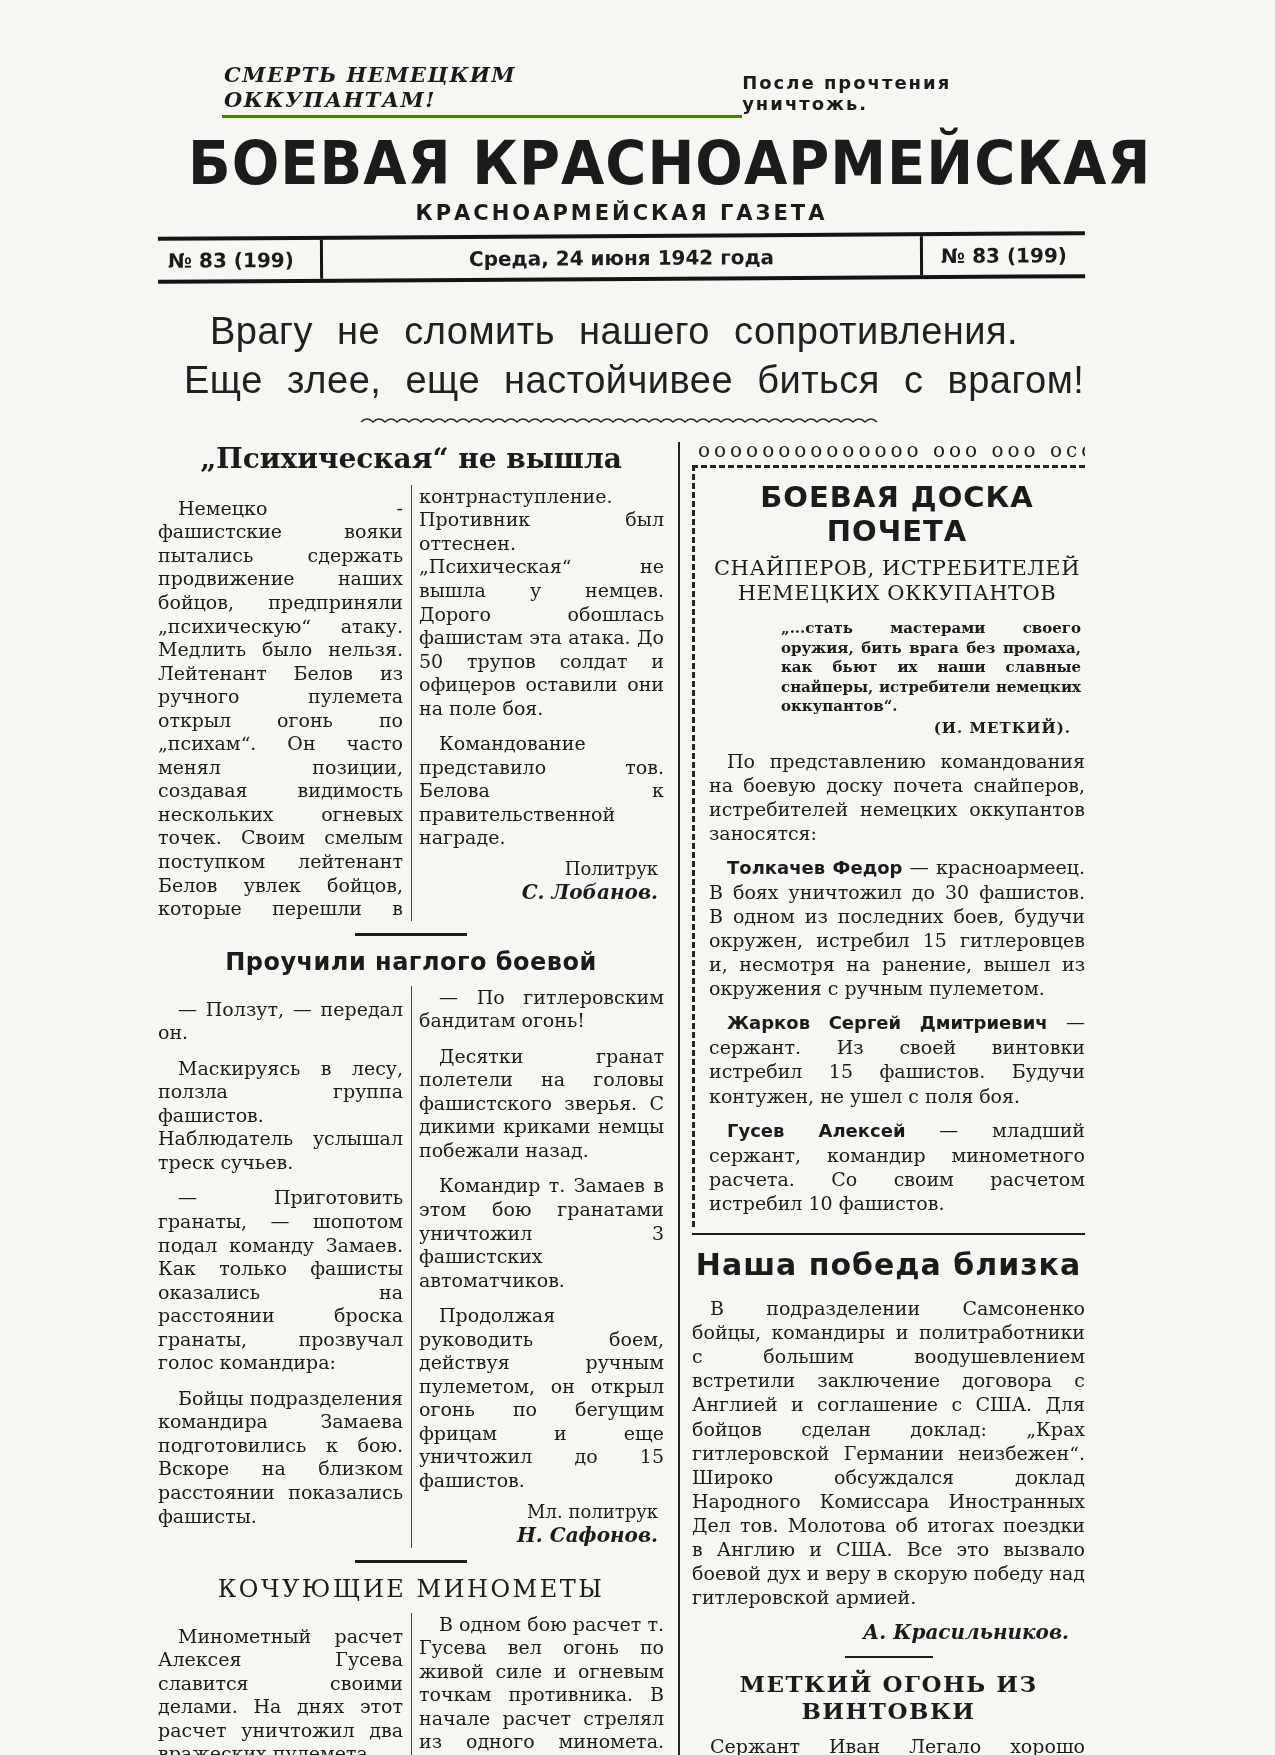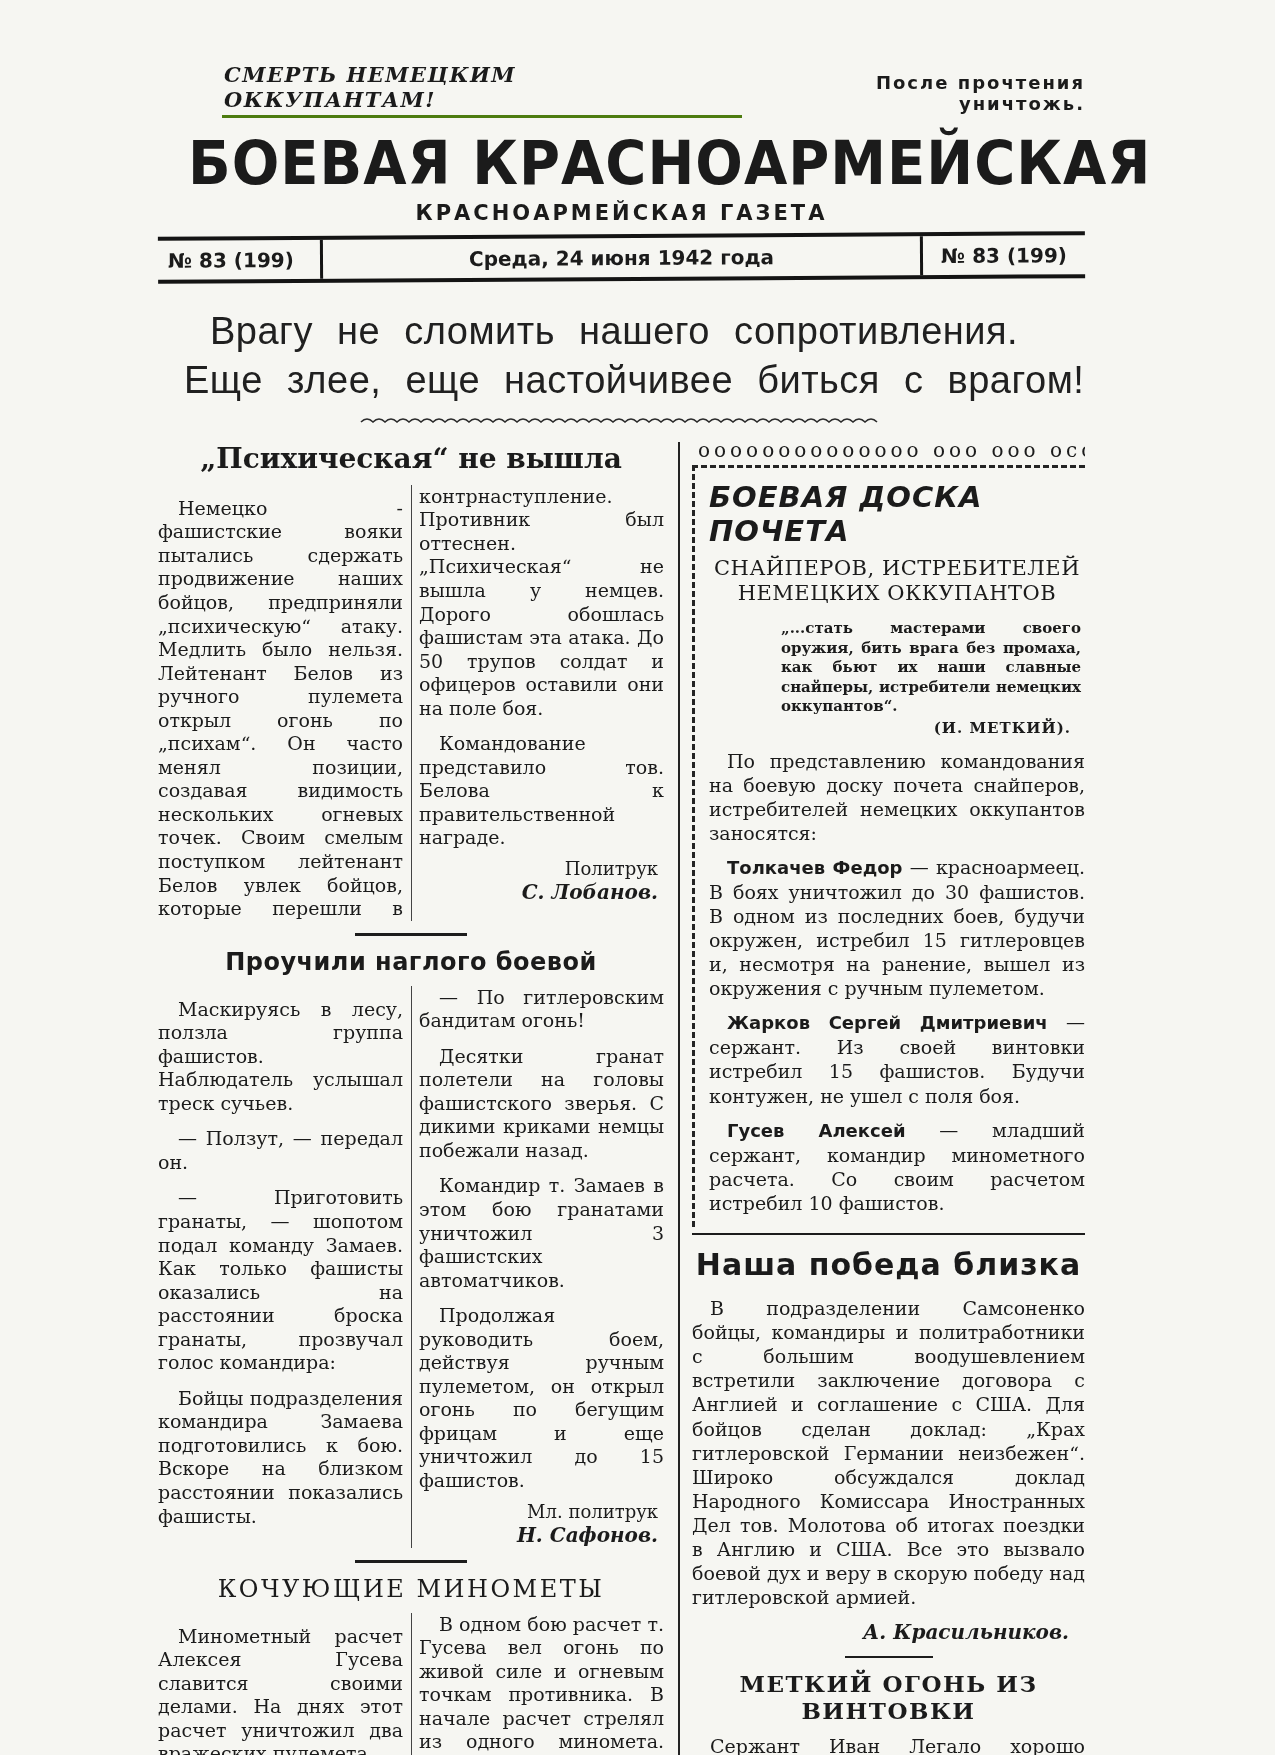--- a/index.html
+++ b/index.html
@@ -9,21 +9,21 @@
     font-family:"DejaVu Serif", serif;
   }
   .page{box-sizing:border-box;height:100%;padding:62px 190px 30px 158px;}
 
   
   .topline{display:flex;justify-content:space-between;align-items:flex-end;}
   .slogan{
     font-style:italic;font-weight:bold;font-size:21px;letter-spacing:1.5px;
     border-bottom:3px solid #4d7c0f;padding:0 6px 3px 2px;margin-left:64px;
   }
-  .notice{font-family:"DejaVu Sans",sans-serif;font-weight:bold;font-size:18px;letter-spacing:2px;padding-bottom:4px;text-align:right;}
+  .notice{font-family:"DejaVu Sans",sans-serif;font-weight:bold;font-size:18px;letter-spacing:2px;padding-bottom:4px;}
 
   
   .masthead{
     font-family:"DejaVu Sans",sans-serif;font-weight:bold;font-size:56px;
     margin:12px 0 0 30px;letter-spacing:1px;white-space:nowrap;
     transform:scaleY(1.08);transform-origin:left center;
   }
   .subtitle{
     text-align:center;font-family:"DejaVu Sans",sans-serif;font-weight:bold;
     font-size:21px;letter-spacing:3px;margin-top:6px;
@@ -66,21 +66,21 @@
   .art-body p{margin:12px 0 8px;text-indent:20px;}
   .byline{text-align:right;padding-right:6px;break-inside:avoid;}
   .byline .role{font-size:18px;}
   .byline .name{font-style:italic;font-weight:bold;font-size:20px;}
   .divider{width:112px;border-top:3px solid #1d1d1d;margin:12px auto;}
   .divider.sm{width:88px;border-top-width:2px;}
 
   
   .deco{font-size:20px;letter-spacing:4px;white-space:nowrap;overflow:hidden;margin:0 0 3px 6px;}
   .board{border-top:3px dashed #242424;border-left:3px dashed #242424;padding:10px 0 2px 14px;}
-  .board-title{font-family:"DejaVu Sans",sans-serif;font-weight:bold;font-size:29px;margin:2px 0 8px;letter-spacing:1px;font-style:italic;}
+  .board-title{font-family:"DejaVu Sans",sans-serif;font-weight:bold;font-size:29px;text-align:center;margin:2px 0 8px;letter-spacing:1px;}
   .board-sub{font-size:21px;text-align:center;line-height:1.22;margin:0 0 12px;letter-spacing:.5px;}
   .board-quote{width:300px;margin:0 4px 2px auto;font-size:15px;font-weight:bold;text-align:justify;line-height:1.3;}
   .board-attr{text-align:right;font-size:15px;font-weight:bold;margin:2px 14px 12px 0;letter-spacing:1px;}
   .rtext{font-size:19px;line-height:1.27;text-align:justify;}
   .rtext p{margin:0 0 10px;text-indent:18px;}
   .entry .lead{font-family:"DejaVu Sans",sans-serif;font-weight:bold;font-size:18px;}
   .hr-strong{border:0;border-top:2px solid #1c1c1c;margin:6px 0 12px;}
   .victory-title{font-family:"DejaVu Sans",sans-serif;font-weight:bold;font-size:30px;text-align:center;margin:2px 0 14px;letter-spacing:1px;}
   .r-byline{text-align:right;font-style:italic;font-weight:bold;font-size:20px;margin:2px 16px 0 0;}
   .rifle-title{font-family:"DejaVu Serif",serif;font-weight:bold;font-size:23px;text-align:center;letter-spacing:1.5px;margin:8px 0 10px;}
@@ -127,22 +127,22 @@
             <div class="name">С. Лобанов.</div>
           </div>
         </div>
       </div>
 
       <div class="divider"></div>
 
       <div>
         <div class="t-sans-bold">Проучили наглого боевой</div>
         <div class="art-body">
+          <p>— Ползут, — передал он.</p>
           <p>Маскируясь в лесу, ползла группа фашистов. Наблюдатель услышал треск сучьев.</p>
-          <p>— Ползут, — передал он.</p>
           <p>— Приготовить гранаты, — шопотом подал команду Замаев. Как только фашисты оказались на расстоянии броска гранаты, прозвучал голос командира:</p>
           <p>Бойцы подразделения командира Замаева подготовились к бою. Вскоре на близком расстоянии показались фашисты.</p>
           <p>— По гитлеровским бандитам огонь!</p>
           <p>Десятки гранат полетели на головы фашистского зверья. С дикими криками немцы побежали назад.</p>
           <p>Командир т. Замаев в этом бою гранатами уничтожил 3 фашистских автоматчиков.</p>
           <p>Продолжая руководить боем, действуя ручным пулеметом, он открыл огонь по бегущим фрицам и еще уничтожил до 15 фашистов.</p>
           <div class="byline">
             <div class="role">Мл. политрук</div>
             <div class="name">Н. Сафонов.</div>
           </div>

